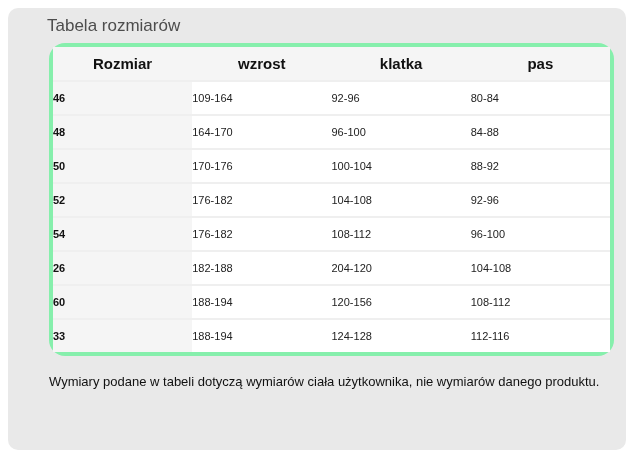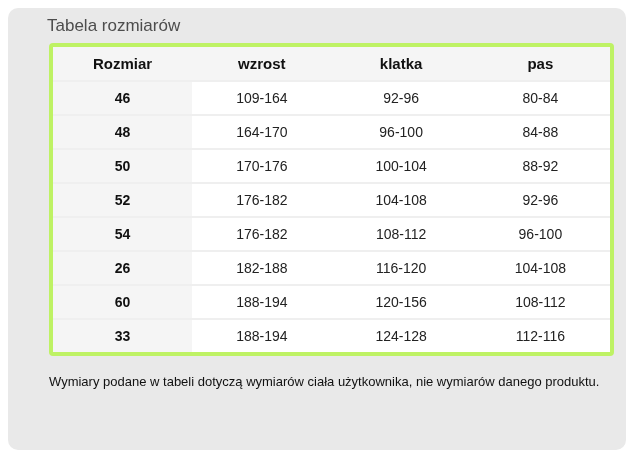--- a/index.html
+++ b/index.html
@@ -29,43 +29,43 @@
   .panel-title {
     margin: 0;
     padding: 7px 12px 6px 10px;
     font-size: 17px;
     font-weight: 400;
     color: #4d4d4d;
     line-height: 22px;
   }
   .table-card {
     margin: 0 12px;
-    background: #bef264;
-    border-radius: 4px;
+    background: #86efac;
+    border-radius: 16px;
     padding: 4px;
   }
   table.size-table {
     width: 100%;
     border-collapse: collapse;
     table-layout: fixed;
   }
   .size-table th {
     background: #f5f5f5;
     font-size: 15px;
     font-weight: 700;
     color: #111111;
     text-align: center;
     height: 33px;
     padding: 0;
   }
   .size-table td {
-    font-size: 14px;
+    font-size: 11px;
     font-weight: 400;
     color: #222222;
-    text-align: center;
+    text-align: left;
     height: 32px;
     padding: 0;
     border-top: 2px solid #efefef;
     background: #ffffff;
   }
   .size-table td.size-col {
     background: #f5f5f5;
     font-weight: 700;
     color: #111111;
   }
@@ -121,21 +121,21 @@
           </tr>
           <tr>
             <td class="size-col">54</td>
             <td>176-182</td>
             <td>108-112</td>
             <td>96-100</td>
           </tr>
           <tr>
             <td class="size-col">26</td>
             <td>182-188</td>
-            <td>116-120</td>
+            <td>204-120</td>
             <td>104-108</td>
           </tr>
           <tr>
             <td class="size-col">60</td>
             <td>188-194</td>
             <td>120-156</td>
             <td>108-112</td>
           </tr>
           <tr>
             <td class="size-col">33</td>

